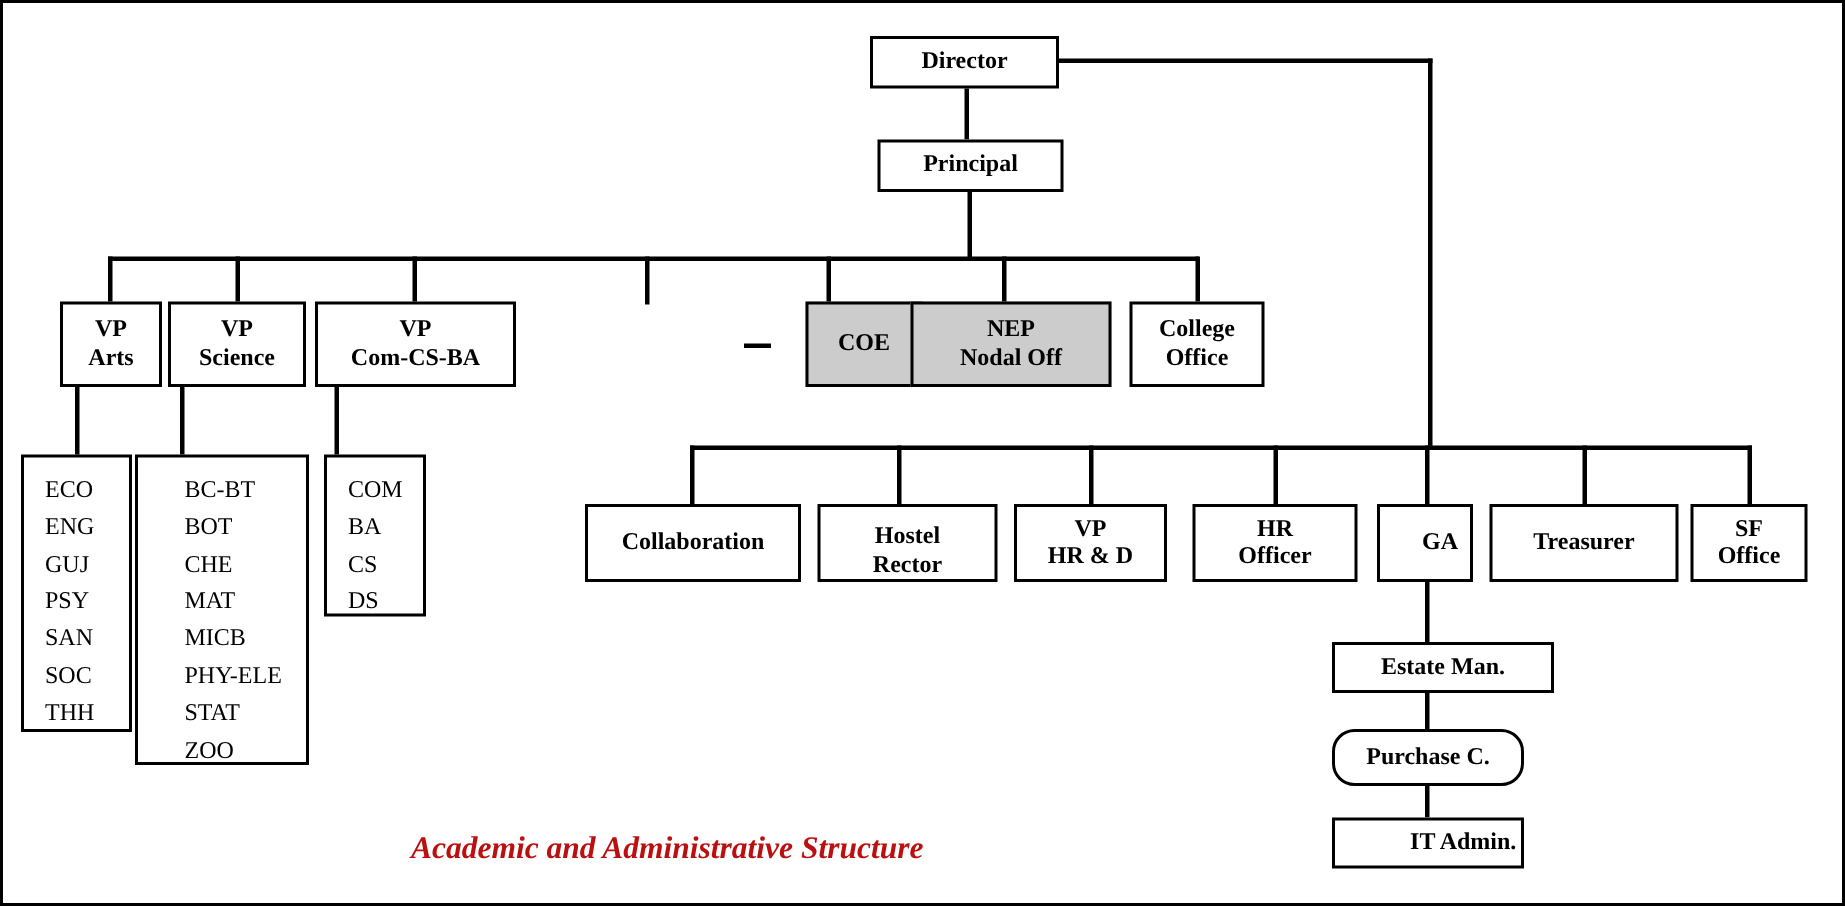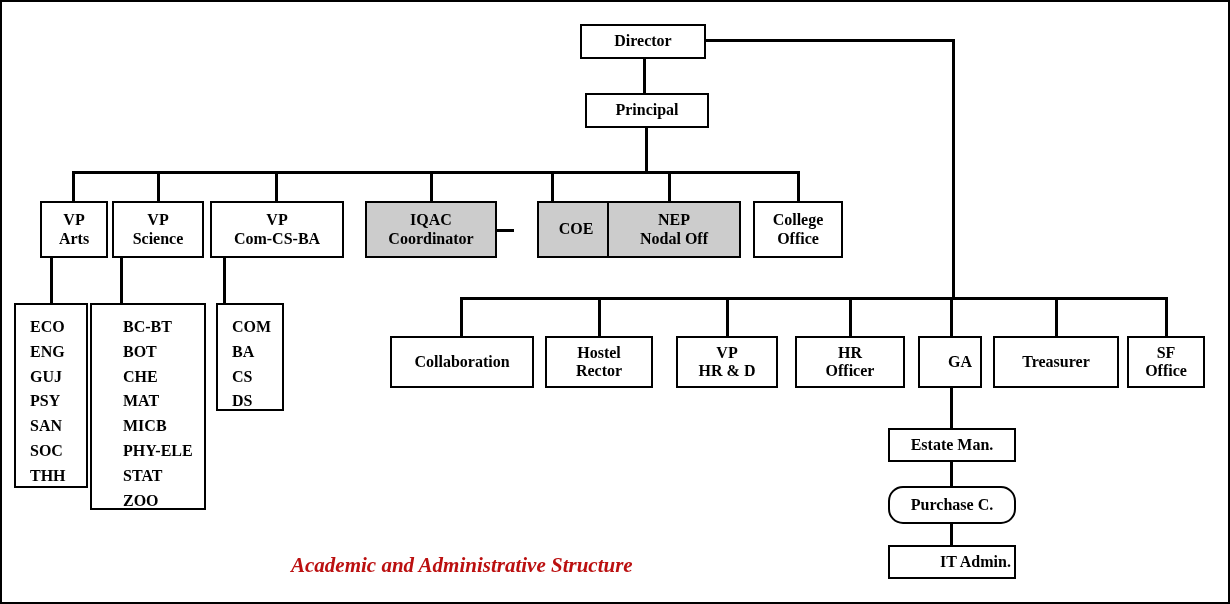--- a/index.html
+++ b/index.html
@@ -40,21 +40,21 @@
   .node.shaded { background: #cccccc; }
   .node .ln { display: block; white-space: nowrap; }
 
   
   .listbox {
     position: absolute;
     box-sizing: border-box;
     border: 2.5px solid #000000;
     background: #ffffff;
     padding: 10px 0 10px 14px;
-    font-weight: bold;
+    font-weight: normal;
     font-size: 16px;
     line-height: 1.55;
     color: #000000;
     text-align: left;
     z-index: 3;
   }
   .listbox .item { display: block; white-space: nowrap; }
 
   
   .conn {
@@ -68,21 +68,20 @@
   
   #caption {
     position: absolute;
     font-family: "Liberation Serif", "DejaVu Serif", serif;
     font-style: italic;
     font-weight: bold;
     font-size: 21px;
     color: #BB1010;
     white-space: nowrap;
     z-index: 4;
-    margin-left: 17px;
   }
 </style>
 </head>
 <body>
 
 <div id="canvas">
 
   <div class="conn v" style="left:641px; top:55px; height:36px;"></div>
 
   <div class="conn h" style="left:703px; top:37px; width:250px;"></div>
@@ -139,24 +138,20 @@
   <div class="node" style="left:110px; top:199px; width:92px; height:57px;">
     <span class="ln">VP</span>
     <span class="ln">Science</span>
   </div>
 
   <div class="node" style="left:208px; top:199px; width:134px; height:57px;">
     <span class="ln">VP</span>
     <span class="ln">Com-CS-BA</span>
   </div>
 
-  <div class="node shaded" style="left:363px; top:199px; width:132px; height:57px;">
-    <span class="ln">IQAC</span>
-    <span class="ln">Coordinator</span>
-  </div>
 
   <div class="node shaded" style="left:511px; top:199px; width:78px; height:57px;margin-left:24px;">
     <span class="ln">COE</span>
   </div>
 
   <div class="node shaded" style="left:605px; top:199px; width:134px; height:57px;">
     <span class="ln">NEP</span>
     <span class="ln">Nodal Off</span>
   </div>
 
@@ -190,21 +185,21 @@
     <span class="item">COM</span>
     <span class="item">BA</span>
     <span class="item">CS</span>
     <span class="item">DS</span>
   </div>
 
   <div class="node" style="left:388px; top:334px; width:144px; height:52px;">
     <span class="ln">Collaboration</span>
   </div>
 
-  <div class="node" style="left:543px; top:334px; width:108px; height:52px;">
+  <div class="node" style="left:543px; top:334px; width:120px; height:52px;justify-content:flex-end;">
     <span class="ln">Hostel</span>
     <span class="ln">Rector</span>
   </div>
 
   <div class="node" style="left:674px; top:334px; width:102px; height:52px;">
     <span class="ln">VP</span>
     <span class="ln">HR &amp; D</span>
   </div>
 
   <div class="node" style="left:793px; top:334px; width:110px; height:52px;">
@@ -218,21 +213,21 @@
 
   <div class="node" style="left:991px; top:334px; width:126px; height:52px;align-items:center;">
     <span class="ln">Treasurer</span>
   </div>
 
   <div class="node" style="left:1125px; top:334px; width:78px; height:52px;">
     <span class="ln">SF</span>
     <span class="ln">Office</span>
   </div>
 
-  <div class="node" style="left:886px; top:426px; width:128px; height:34px;">
+  <div class="node" style="left:886px; top:426px; width:148px; height:34px;">
     <span class="ln">Estate Man.</span>
   </div>
 
   <div class="node" style="left:886px; top:484px; width:128px; height:38px;border-radius:15px;">
     <span class="ln">Purchase C.</span>
   </div>
 
   <div class="node" style="left:886px; top:543px; width:128px; height:34px;padding-left:47px;">
     <span class="ln">IT Admin.</span>
   </div>

